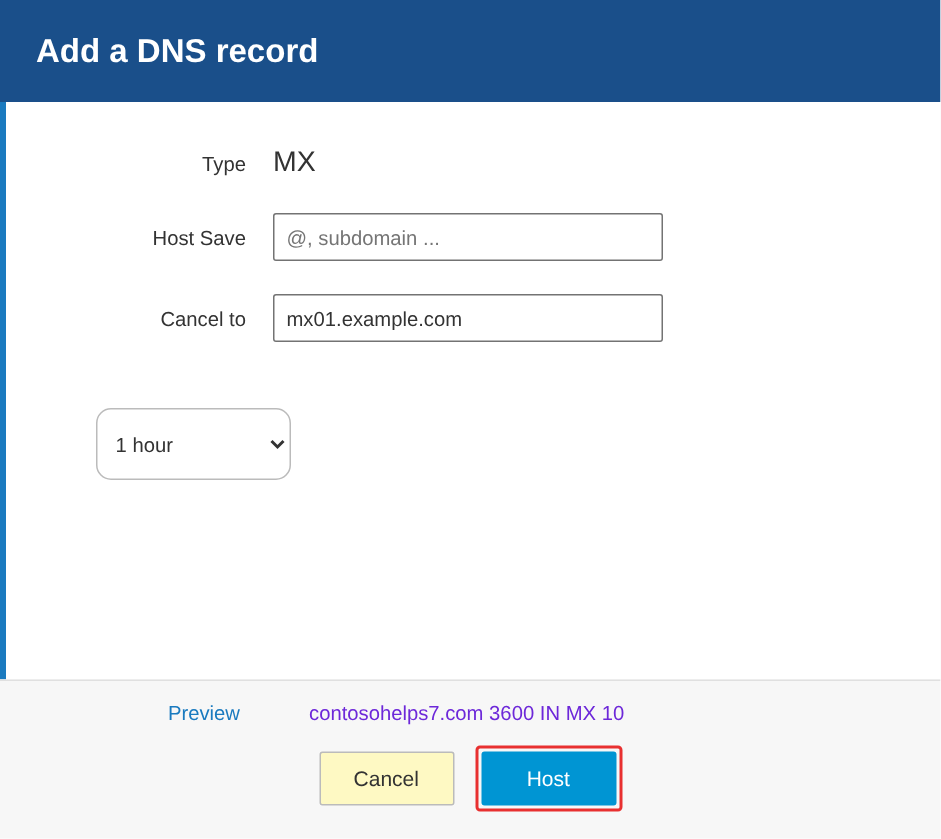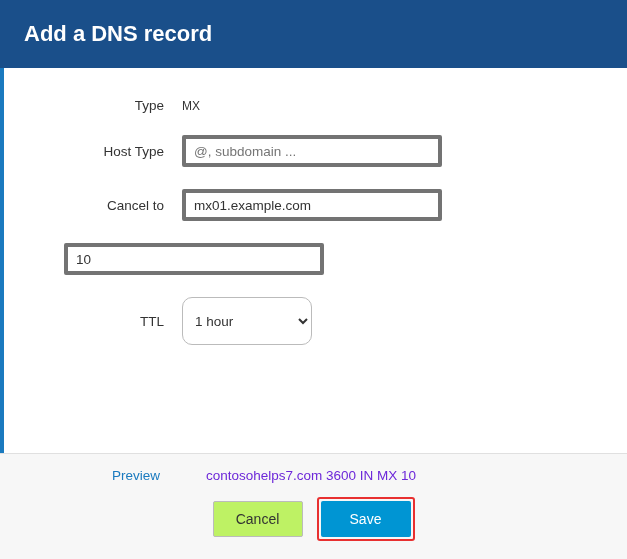--- a/index.html
+++ b/index.html
@@ -57,27 +57,27 @@
       text-align: right;
       width: 100px;
       margin-right: 18px;
       color: #333;
       font-size: 13.5px;
       flex-shrink: 0;
     }
 
     .form-value-static {
       color: #333;
-      font-size: 12px;
+      font-size: 19px;
     }
 
     .form-input {
       width: 260px;
       height: 32px;
-      border: 4px solid #737373;
+      border: 1px solid #737373;
       border-radius: 2px;
       padding: 4px 8px;
       font-size: 13.5px;
       color: #333;
       outline: none;
     }
 
     .form-select {
       width: 130px;
       height: 48px;
@@ -121,21 +121,21 @@
     .button-row {
       display: flex;
       align-items: center;
       justify-content: center;
       gap: 14px;
     }
 
     .btn-cancel {
       width: 90px;
       height: 36px;
-      background: #bef264;
+      background: #fef9c3;
       border: 1px solid #bbb;
       border-radius: 2px;
       font-size: 14px;
       color: #333;
       cursor: pointer;
     }
 
     .btn-save-wrapper {
       border: 2px solid #e83030;
       border-radius: 3px;
@@ -164,50 +164,48 @@
   </div>
 
   <div class="form-container">
 
     <div class="form-row">
       <span class="form-label">Type</span>
       <span class="form-value-static">MX</span>
     </div>
 
     <div class="form-row">
-      <span class="form-label">Host Type</span>
+      <span class="form-label">Host Save</span>
       <input class="form-input" type="text" placeholder="@, subdomain ..." style="">
     </div>
 
     <div class="form-row">
       <span class="form-label">Cancel to</span>
       <input class="form-input" type="text" value="mx01.example.com" style="">
     </div>
 
     <div class="form-row">
-      <input class="form-input" type="text" value="10" style="">
-    </div>
-
-    <div class="form-row">
-      <span class="form-label">TTL</span>
+    </div>
+
+    <div class="form-row">
       <select class="form-select">
         <option value="1hour">1 hour</option>
         <option value="30min">30 minutes</option>
         <option value="1day">1 day</option>
         <option value="custom">Custom</option>
       </select>
     </div>
 
   </div>
 
   <div class="footer-section">
     <div class="preview-row">
       <span class="preview-label">Preview</span>
       <span class="preview-value">contosohelps7.com  3600  IN  MX  10</span>
     </div>
     <div class="button-row">
       <button class="btn-cancel">Cancel</button>
       <div class="btn-save-wrapper">
-        <button class="btn-save">Save</button>
+        <button class="btn-save">Host</button>
       </div>
     </div>
   </div>
 </div>
 
 </body></html>

